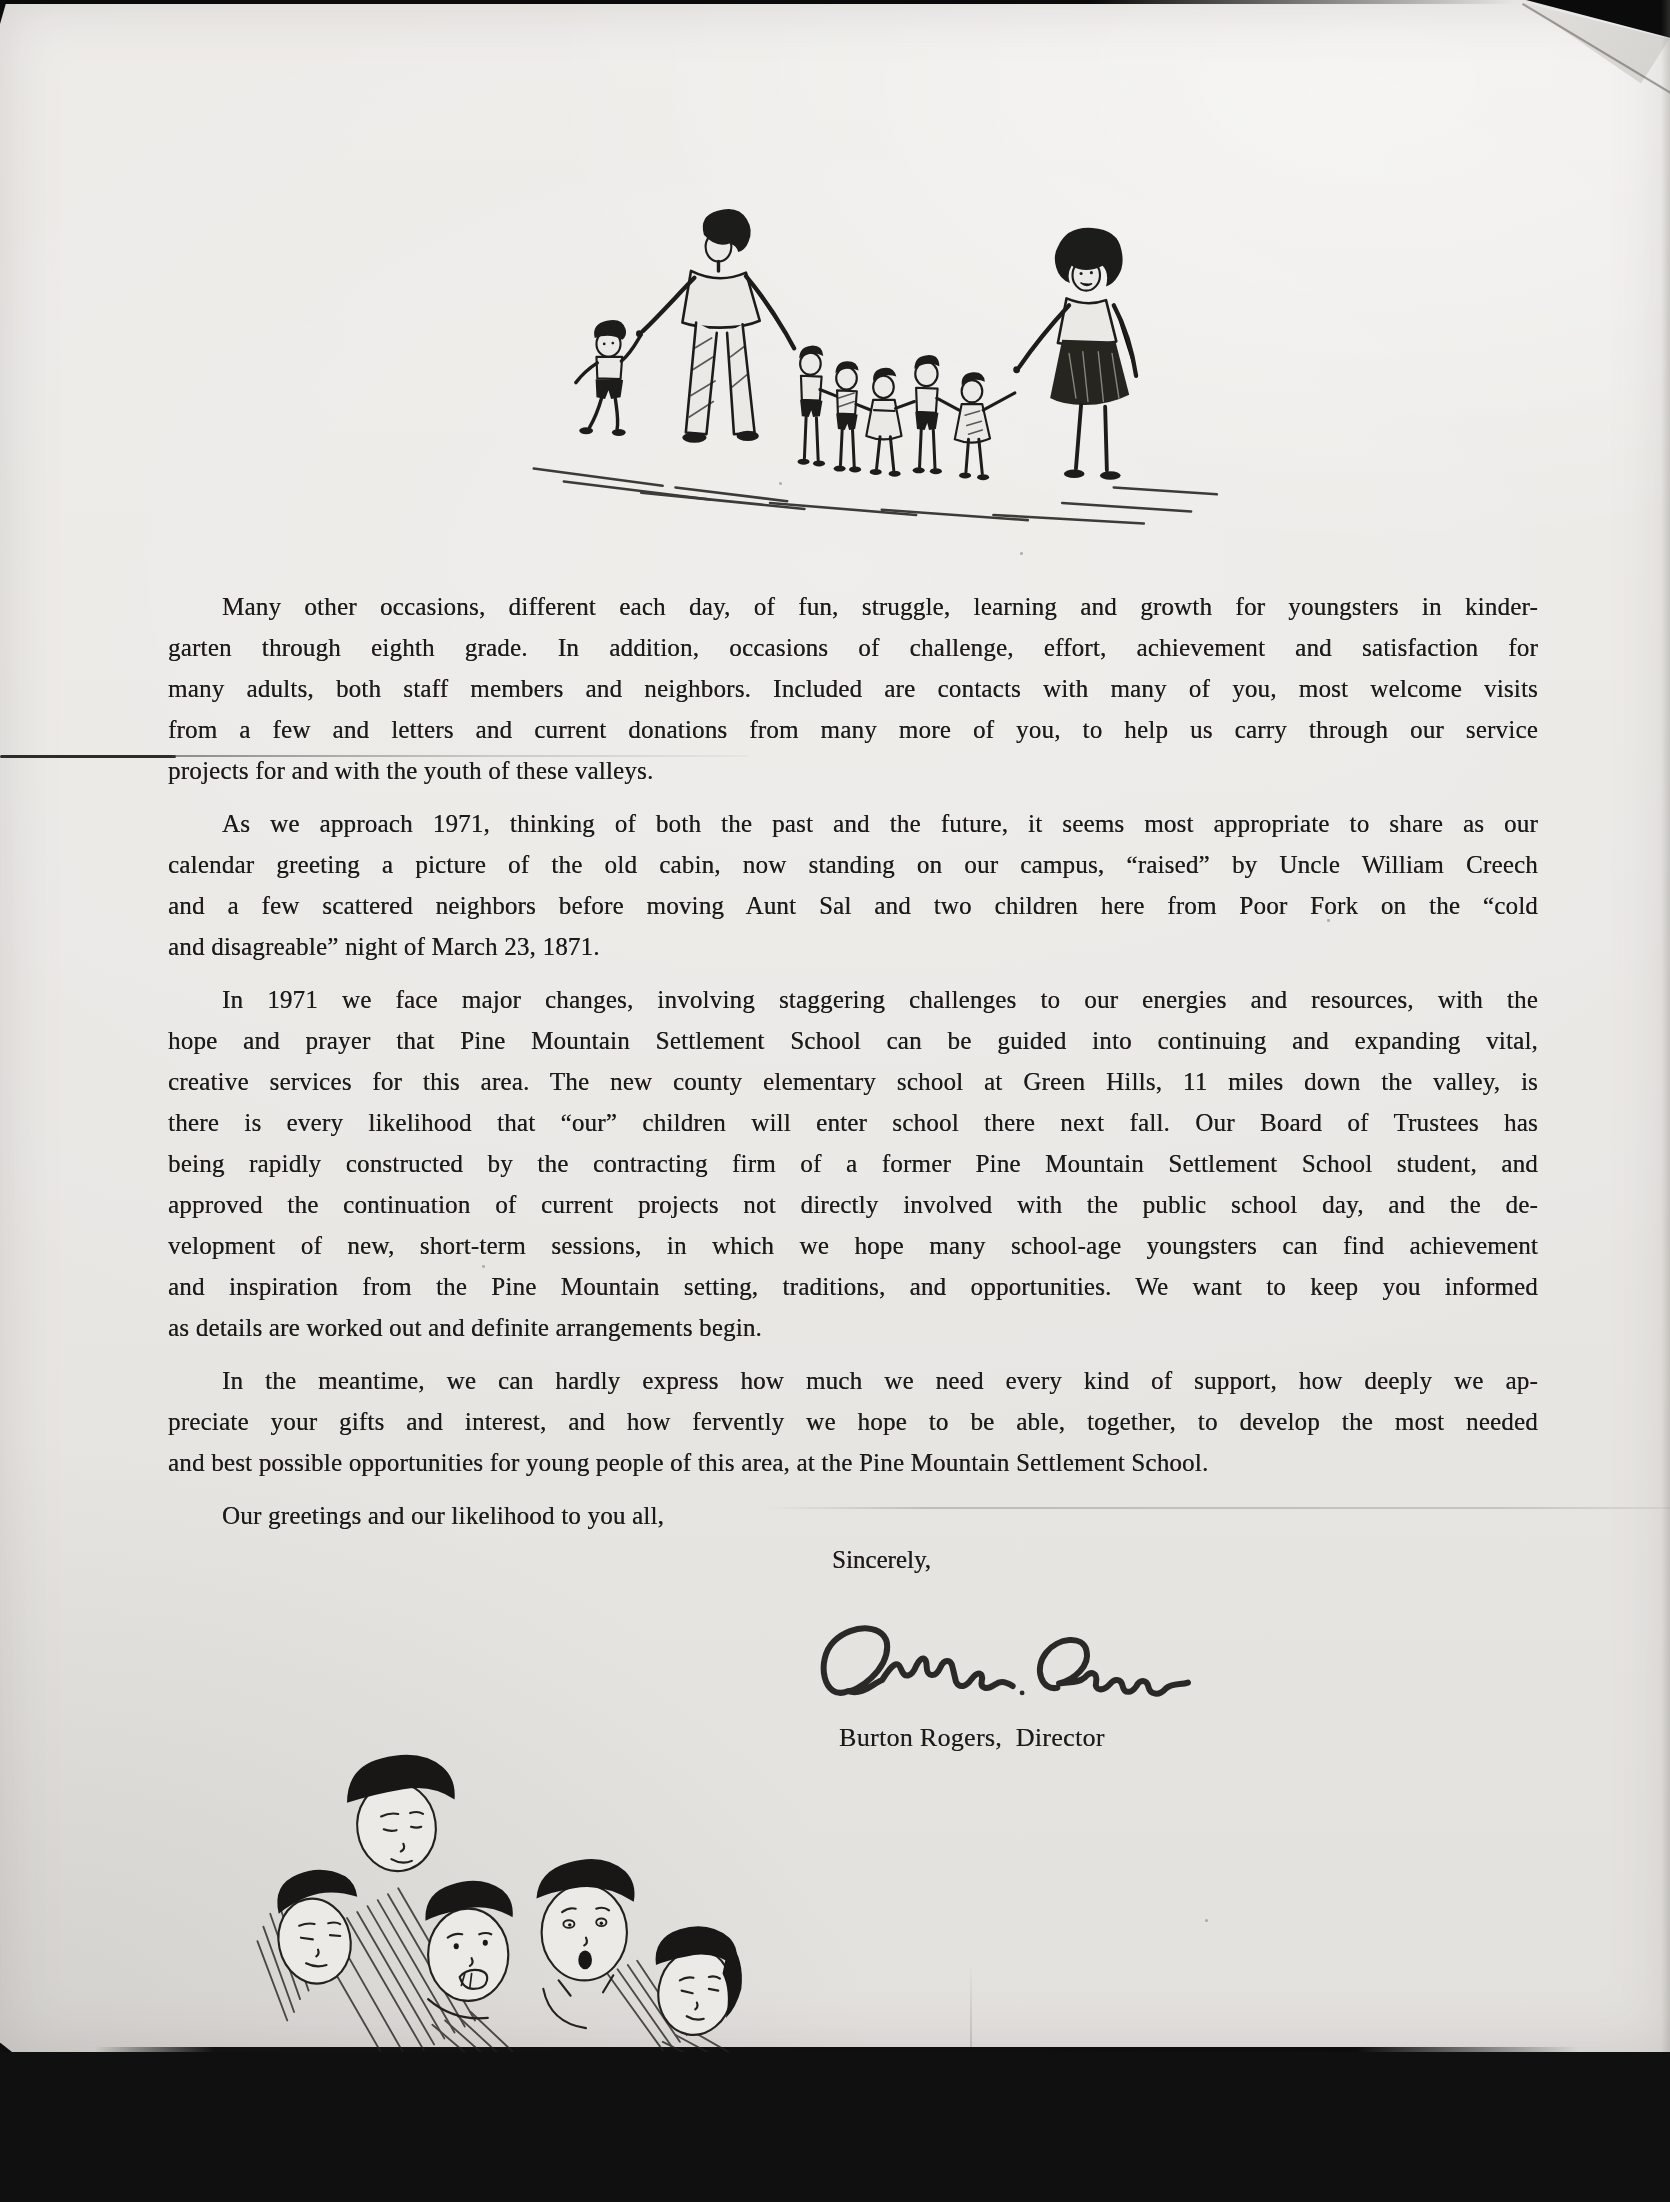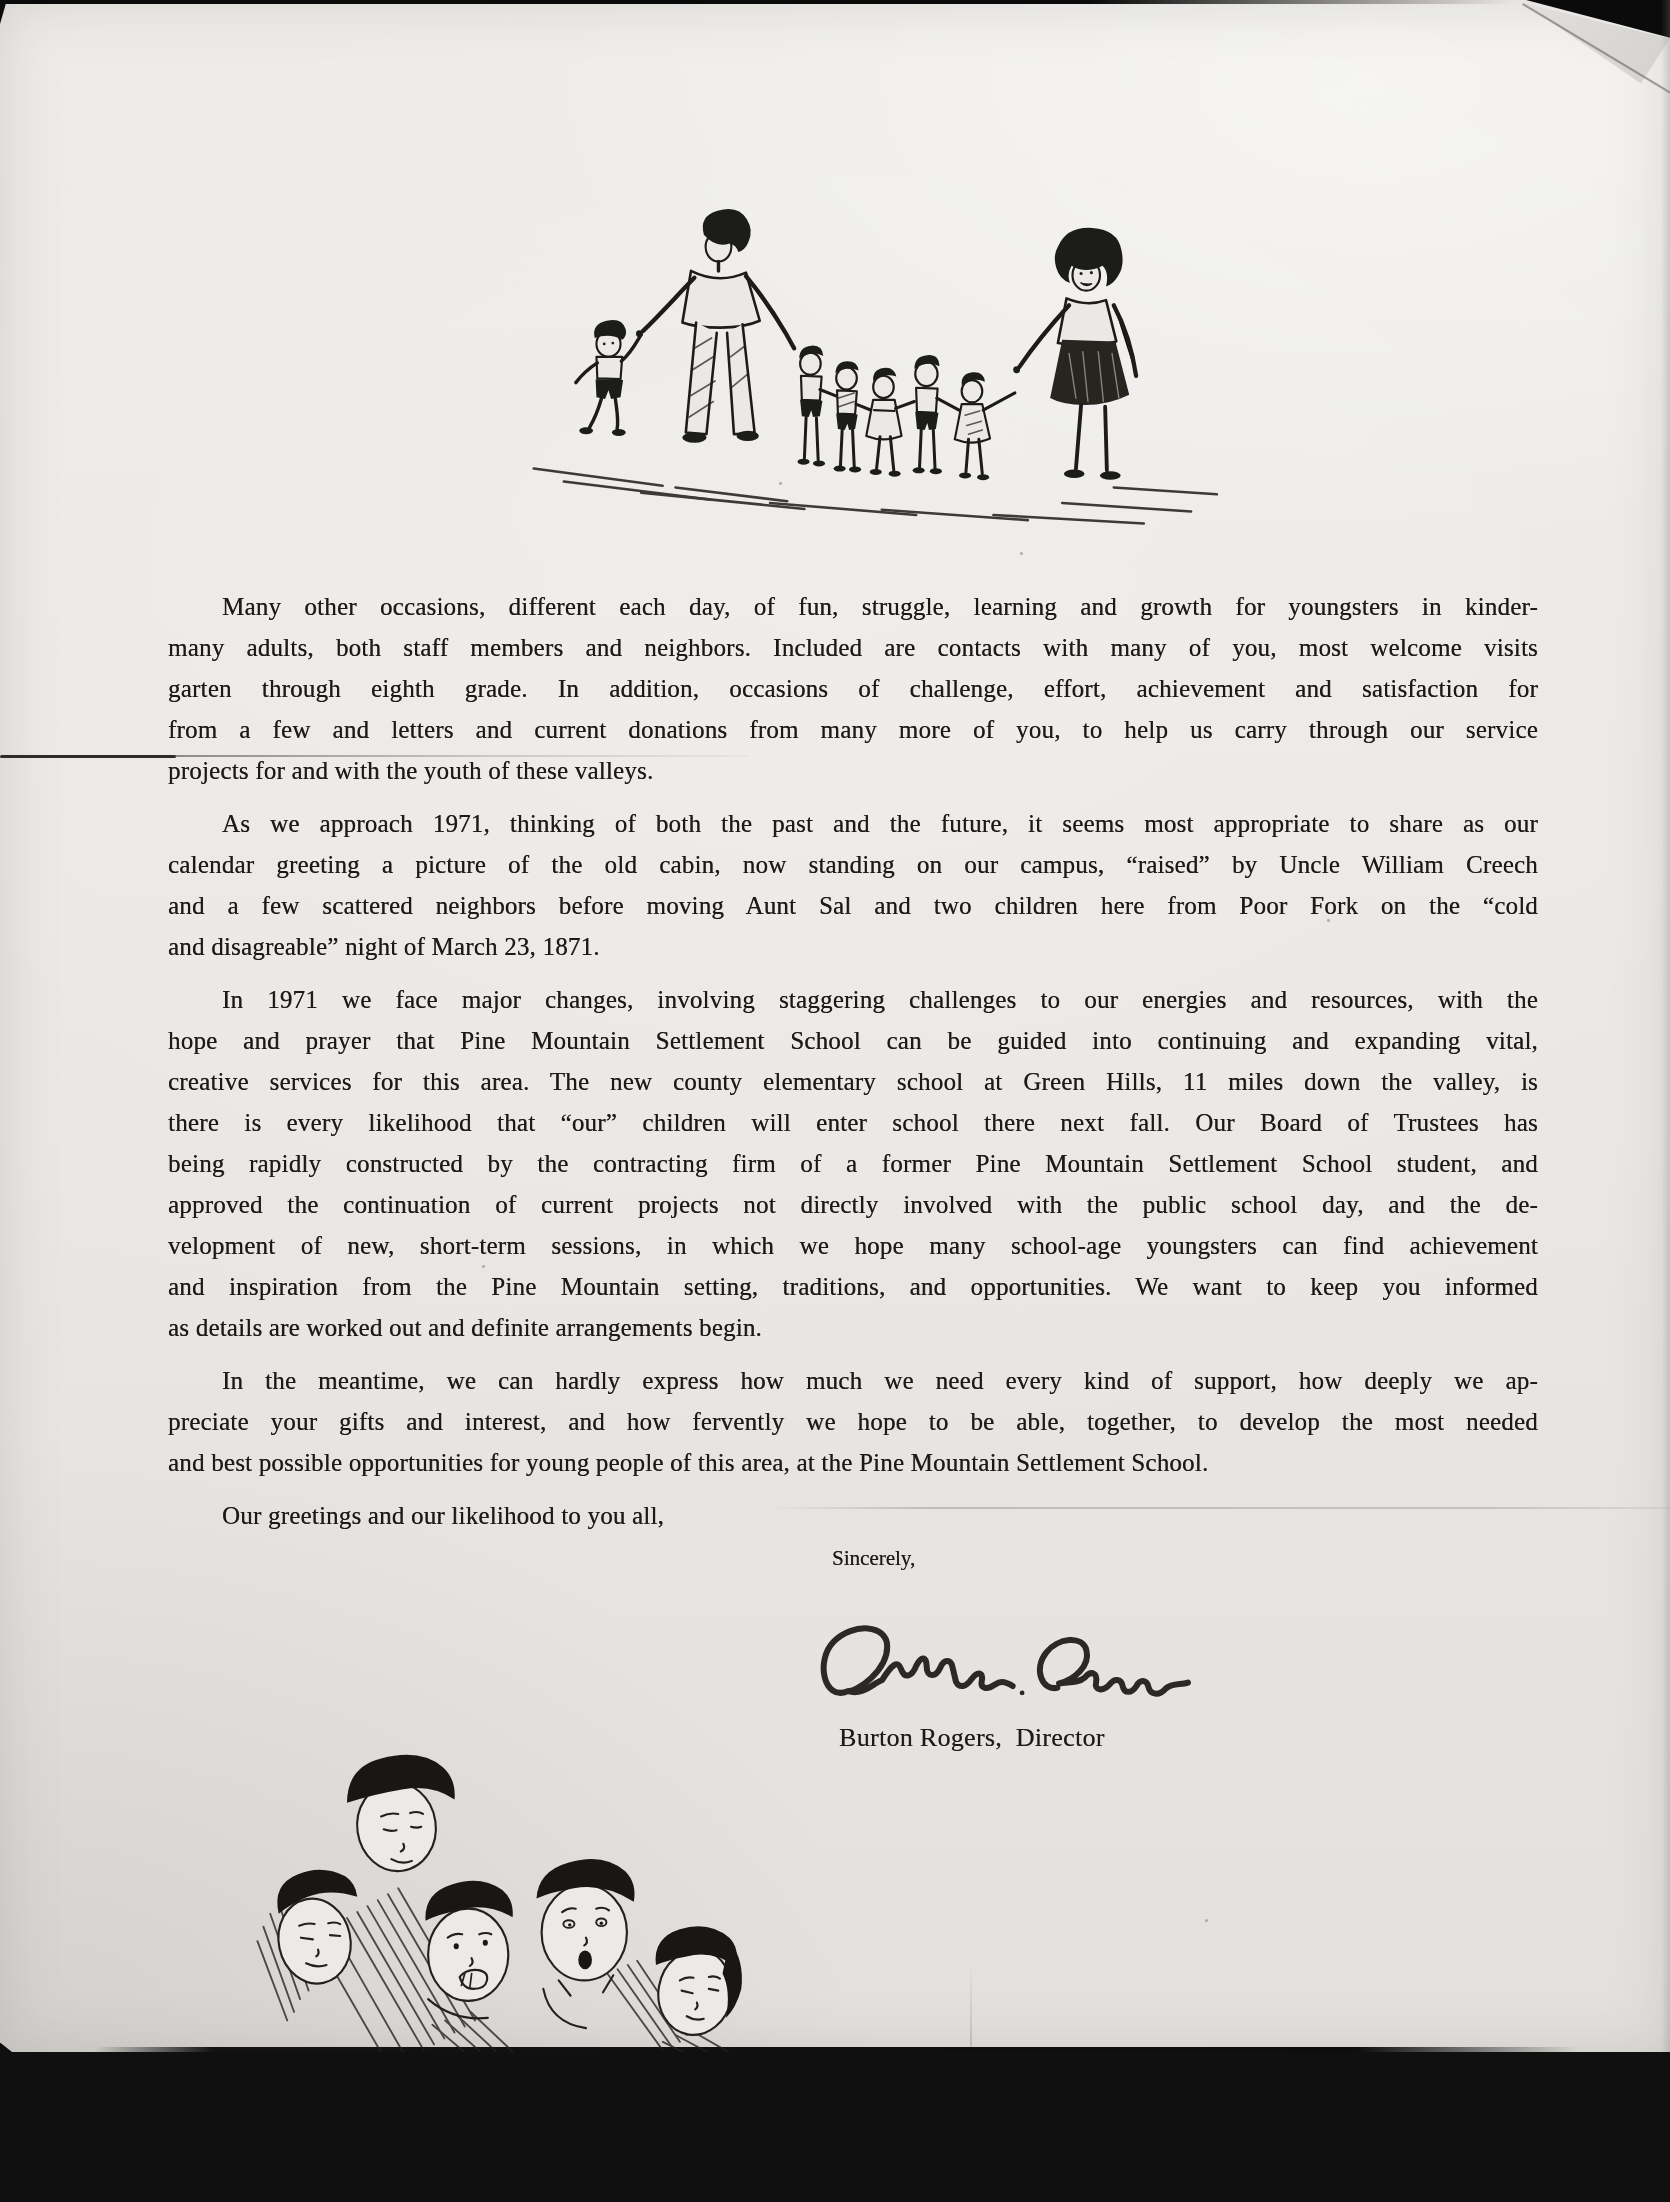--- a/index.html
+++ b/index.html
@@ -20,21 +20,21 @@
   .ln {
     font-size:25px; line-height:41px;
     text-align:justify; text-align-last:justify;
     letter-spacing:0.2px;
     text-shadow:0.3px 0.3px 0.4px rgba(32,30,27,0.75);
     white-space:normal;
   }
   .ln.first { text-indent:54px; }
   .ln.last  { text-align-last:left; }
   .sincerely {
-    position:absolute; left:832px; top:1546px; font-size:21px;
+    position:absolute; left:832px; top:1546px; font-size:25px;
     text-shadow:0.3px 0.3px 0.4px rgba(32,30,27,0.75);
   }
   .director {
     position:absolute; left:839px; top:1723px; font-size:26px; font-weight:400;
     white-space:pre; letter-spacing:0.3px;
     text-shadow:0.3px 0.3px 0.3px rgba(32,30,27,0.6);
   }
   
   .illus-top    { position:absolute; left:512px; top:185px;  width:718px; height:348px; }
   .signature    { position:absolute; left:813px; top:1607px; width:383px; height:116px; }
@@ -211,22 +211,22 @@
         </g>
       <path d="M662,256 L656,330 M690,258 L692,332" stroke-width="4.5"></path>
       <ellipse cx="654" cy="336" rx="12" ry="5" fill="#1c1c1a" stroke="none"></ellipse>
       <ellipse cx="696" cy="338" rx="12" ry="5" fill="#1c1c1a" stroke="none"></ellipse>
     </g>
   </svg>
 
   <div class="body-text">
     <div class="para">
       <div class="ln first">Many other occasions, different each day, of fun, struggle, learning and growth for youngsters in kinder-</div>
+      <div class="ln">garten through eighth grade. In addition, occasions of challenge, effort, achievement and satisfaction for</div>
       <div class="ln">many adults, both staff members and neighbors. Included are contacts with many of you, most welcome visits</div>
-      <div class="ln">garten through eighth grade. In addition, occasions of challenge, effort, achievement and satisfaction for</div>
       <div class="ln">from a few and letters and current donations from many more of you, to help us carry through our service</div>
       <div class="ln last">projects for and with the youth of these valleys.</div>
     </div>
     <div class="para">
       <div class="ln first">As we approach 1971, thinking of both the past and the future, it seems most appropriate to share as our</div>
       <div class="ln">calendar greeting a picture of the old cabin, now standing on our campus, “raised” by Uncle William Creech</div>
       <div class="ln">and a few scattered neighbors before moving Aunt Sal and two children here from Poor Fork on the “cold</div>
       <div class="ln last">and disagreable” night of March 23, 1871.</div>
     </div>
     <div class="para">

